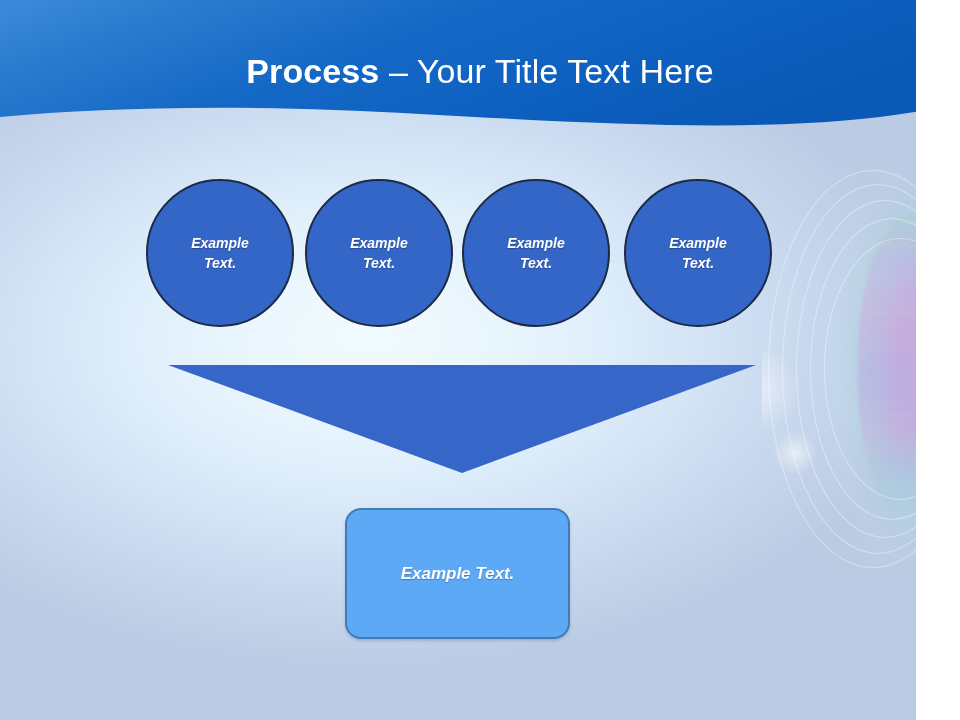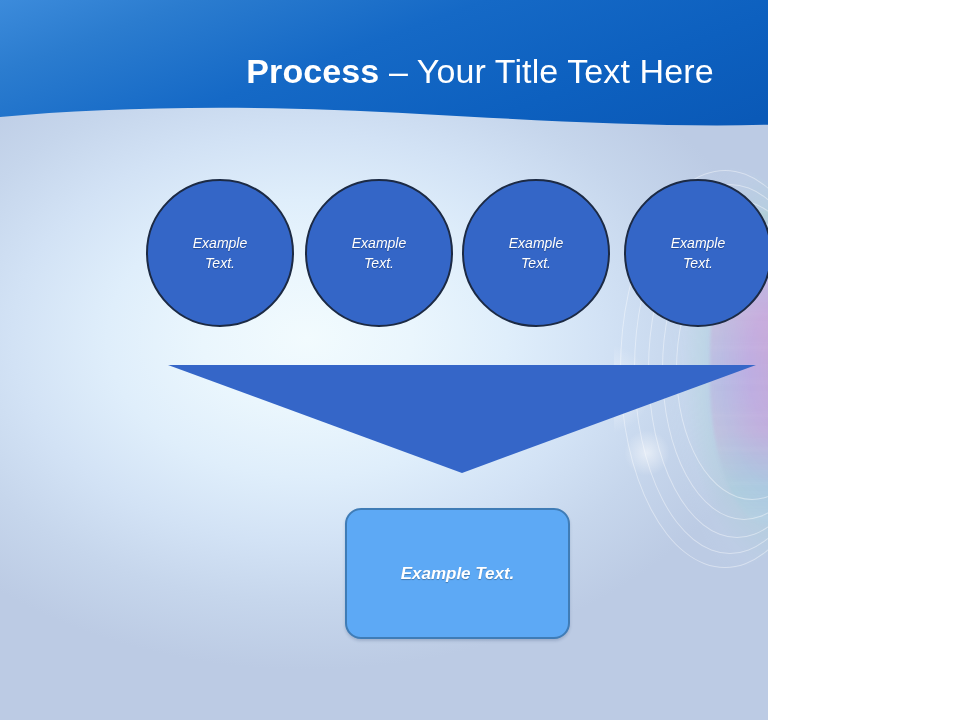--- a/index.html
+++ b/index.html
@@ -3,21 +3,21 @@
 <meta charset="utf-8">
 <style>
   html, body {
     margin: 0;
     padding: 0;
     background: #ffffff;
   }
 
   #slide {
     position: relative;
-    width: 768px;
+    width: 916px;
     height: 720px;
     overflow: hidden;
     font-family: "Liberation Sans", sans-serif;
     
     background:
       radial-gradient(ellipse 62% 46% at 40% 47%,
         #f2fbfe 0%,
         #eaf6fd 22%,
         #dfeefb 42%,
         #d2e2f5 62%,
@@ -123,21 +123,21 @@
     background: #3466c7;
     border: 2px solid #1c2a44;
     box-sizing: border-box;
     display: flex;
     align-items: center;
     justify-content: center;
   }
   .circle .clabel {
     color: #ffffff;
     font-size: 14px;
-    font-weight: normal;
+    font-weight: bold;
     font-style: italic;
     line-height: 20px;
     text-align: center;
     text-shadow: 0 1px 1px rgba(0,0,0,0.30);
     white-space: pre-line;
   }
 
   
   .arrow {
     position: absolute;

